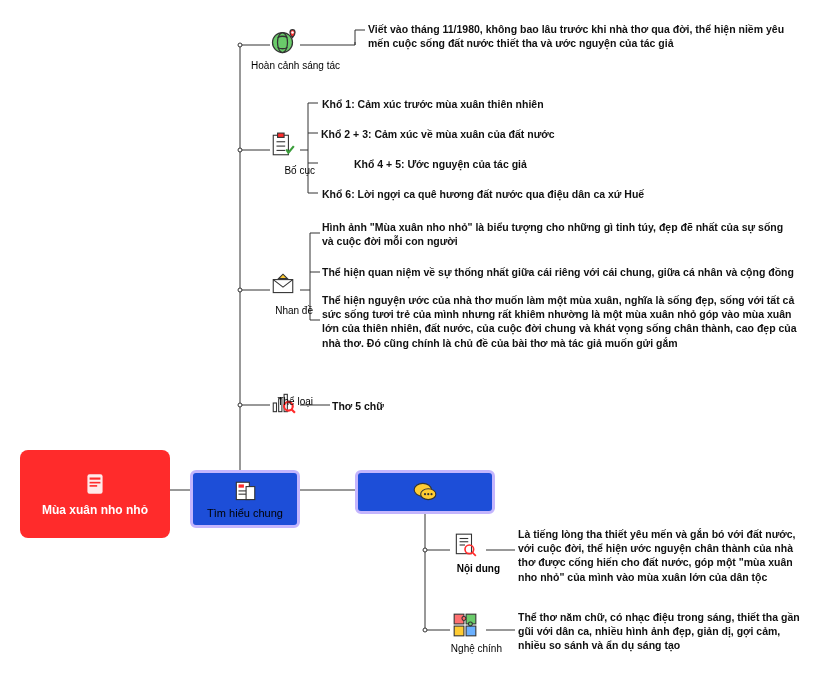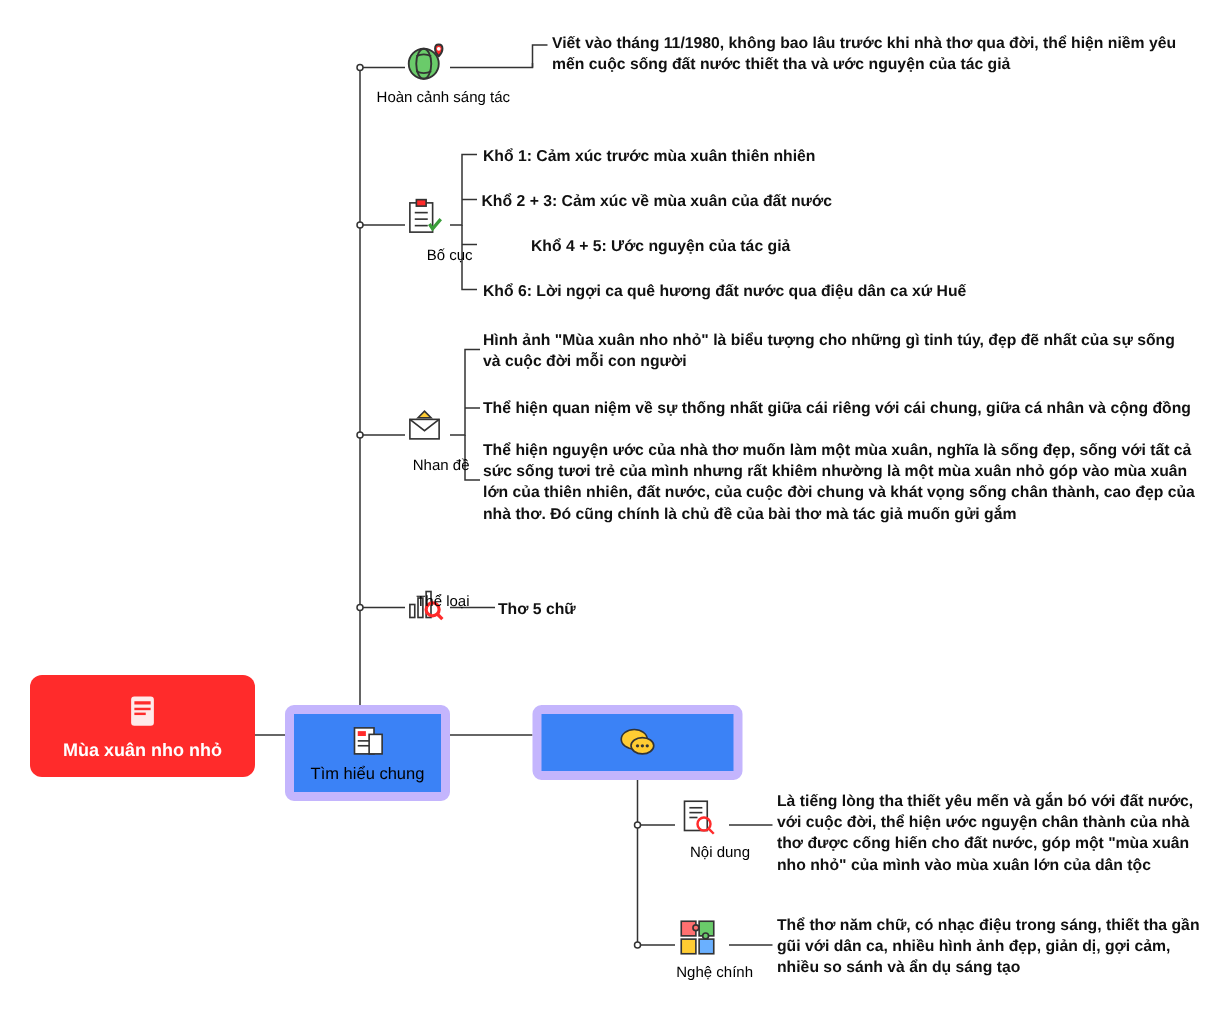--- a/index.html
+++ b/index.html
@@ -9,33 +9,33 @@
     width: 820px;
     height: 683px;
     font-family: Arial, sans-serif;
     font-size: 11px;
     background: #fff;
     position: relative;
     overflow: hidden;
   }
   .node {
     position: absolute;
-    background: #3b82f6;
-    border: 6px solid #c4b5fd;
+    background: #1d4ed8;
+    border: 3px solid #c4b5fd;
     border-radius: 6px;
     padding: 6px 10px;
     text-align: center;
   }
   .node-root {
     position: absolute;
     background: #ff2b2b;
     color: #fff;
     border-radius: 8px;
     width: 150px;
-    height: 68px;
+    height: 88px;
     display: flex;
     flex-direction: column;
     align-items: center;
     justify-content: center;
     font-weight: bold;
     font-size: 12px;
   }
   .icon-wrap {
     display: flex;
     flex-direction: column;
@@ -201,21 +201,21 @@
 <div style="position:absolute; left:452px; top:532px;">
   <svg class="icon" viewBox="0 0 24 24">
     <rect x="4" y="2" width="14" height="18" fill="#fff" stroke="#333"></rect>
     <line x1="7" y1="6" x2="15" y2="6" stroke="#333"></line>
     <line x1="7" y1="9" x2="15" y2="9" stroke="#333"></line>
     <line x1="7" y1="12" x2="12" y2="12" stroke="#333"></line>
     <circle cx="16" cy="16" r="4" fill="none" stroke="#ff2b2b" stroke-width="1.5"></circle>
     <line x1="19" y1="19" x2="22" y2="22" stroke="#ff2b2b" stroke-width="1.5"></line>
   </svg>
 </div>
-<div class="label-under" style="left:445px; top:563px; width:55px;">Nội dung</div>
+<div class="label-under" style="left:445px; top:563px; width:55px;font-weight:bold;">Nội dung</div>
 <div class="leaf-text" style="left:518px; top:527px; width:285px;">Là tiếng lòng tha thiết yêu mến và gắn bó với đất nước, với cuộc đời, thể hiện ước nguyện chân thành của nhà thơ được cống hiến cho đất nước, góp một "mùa xuân nho nhỏ" của mình vào mùa xuân lớn của dân tộc</div>
 
 <div style="position:absolute; left:452px; top:612px;">
   <svg class="icon" viewBox="0 0 24 24">
     <rect x="2" y="2" width="9" height="9" fill="#ff7070" stroke="#333"></rect>
     <rect x="13" y="2" width="9" height="9" fill="#6acb6a" stroke="#333"></rect>
     <rect x="2" y="13" width="9" height="9" fill="#ffcc33" stroke="#333"></rect>
     <rect x="13" y="13" width="9" height="9" fill="#6ab0ff" stroke="#333"></rect>
     <circle cx="11" cy="6" r="1.8" fill="#ff7070" stroke="#333"></circle>
     <circle cx="17" cy="11" r="1.8" fill="#6acb6a" stroke="#333"></circle>

